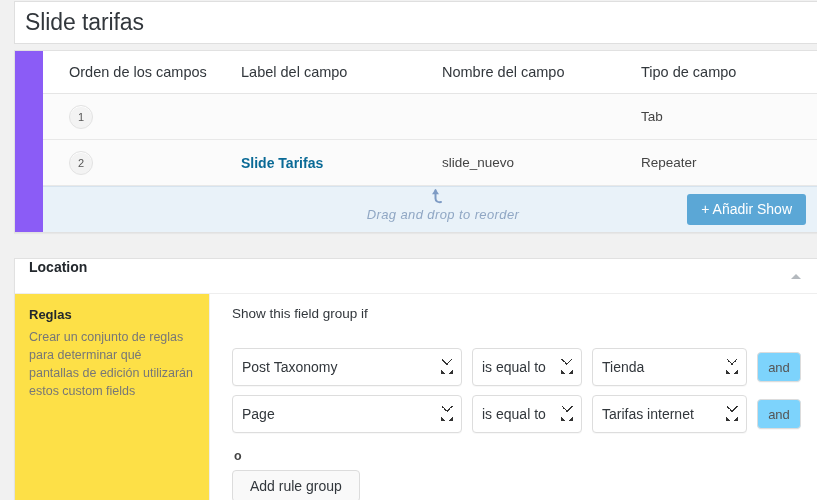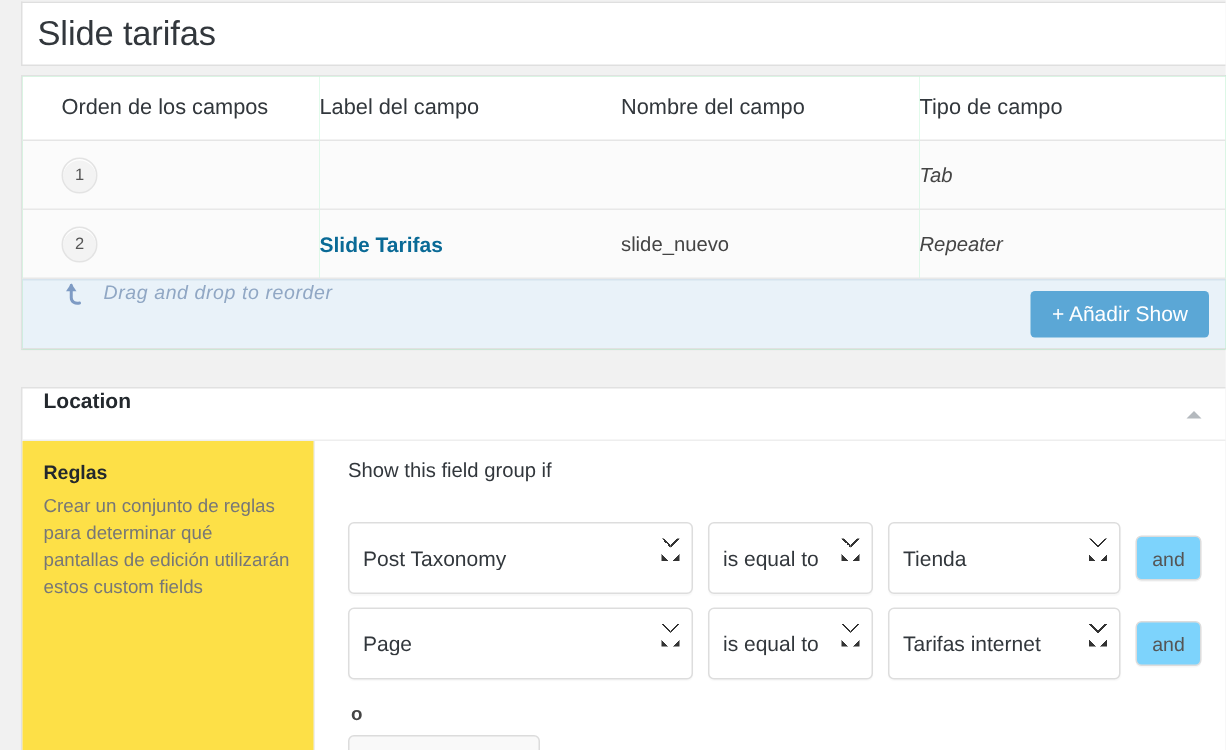--- a/index.html
+++ b/index.html
@@ -29,24 +29,25 @@
     font-weight: 400;
     line-height: 1;
     letter-spacing: -0.1px;
   }
 
   
   .fields-panel {
     position: absolute;
     left: 14px; top: 50px;
     width: 803px;
-    background: #86efac;
+    background: #8b5cf6;
     border: 1px solid #e1e1e1;
     border-right: none;
     box-shadow: 0 1px 1px rgba(0,0,0,.04);
+    padding-left: 28px;
   }
   table.fields {
     width: 100%;
     border-collapse: collapse;
     table-layout: fixed;
   }
   table.fields th {
     text-align: left;
     font-weight: 400;
     font-size: 14.5px;
@@ -81,31 +82,32 @@
     color: #555;
     box-shadow: inset 0 1px 0 rgba(255,255,255,.9);
   }
   .field-label-link {
     color: #0a6a96;
     font-weight: bold;
     font-size: 14px;
     text-decoration: none;
   }
   .mono-name { color: #444; font-size: 13.5px; text-align: right; }
-  .type-cell { color: #444; font-size: 13.5px; font-style: italic; }
+  .type-cell { color: #444; font-size: 13.5px; }
 
   
   .fields-footer {
     position: relative;
     background: #e9f2f9;
     border-top: 1px solid #d6e3ee;
     height: 46px;
     display: flex;
-    align-items: flex-start;
+    align-items: center;
     padding-left: 26px;
+    flex-direction: column;
   }
   .drag-icon { width: 20px; height: 20px; display:block; margin-right: 8px; }
   .drag-text {
     font-size: 13px;
     color: #90a7c4;
     font-style: italic;
     letter-spacing: .4px;
   }
   .add-field-btn {
     position: absolute;
@@ -193,21 +195,21 @@
   }
   select.rule-select {
     -webkit-appearance: none;
     appearance: none;
     background: #ffffff;
     border: 1px solid #dddddd;
     border-radius: 4px;
     font-family: "Liberation Sans", sans-serif;
     font-size: 14px;
     color: #32373c;
-    height: 48px;
+    height: 38px;
     padding: 0 26px 0 9px;
     box-shadow: 0 1px 1px rgba(0,0,0,.03);
     cursor: pointer;
     background-image:
       linear-gradient(45deg, transparent 50%, #333 50%, #333 62%, transparent 62%),
       linear-gradient(-45deg, transparent 50%, #333 50%, #333 62%, transparent 62%),
       linear-gradient(45deg, #333 38%, transparent 38%),
       linear-gradient(-45deg, #333 38%, transparent 38%);
     background-position:
       calc(100% - 14px) 10px,

